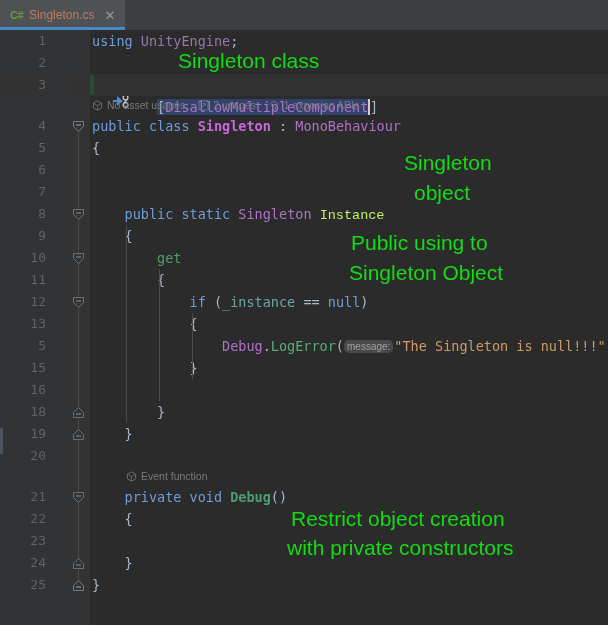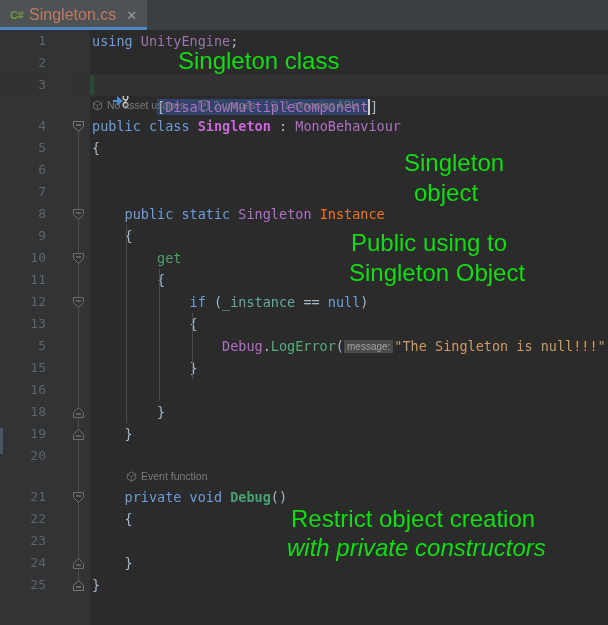--- a/index.html
+++ b/index.html
@@ -41,21 +41,21 @@
   }
   .tab-icon {
     font-family: "Liberation Sans", sans-serif;
     font-size: 11px;
     font-weight: bold;
     color: #6a9c3f;
     letter-spacing: -0.5px;
   }
   .tab-label {
     color: #c07a62;
-    font-size: 16px;
+    font-size: 12px;
     white-space: nowrap;
   }
   .tab-close {
     color: #9a9a9a;
     font-size: 13px;
     line-height: 1;
     margin-left: 2px;
     padding: 0 2px;
   }
 
@@ -155,21 +155,21 @@
     width: 1px;
     background: #4b4b4b;
   }
 
   
   .kw   { color: #6d9cda; }              
   .ns   { color: #9876aa; }              
   .type { color: #b071c4; }              
   .typeb{ color: #c968d9; font-weight: bold; }
   .fld  { color: #6aa6a0; }              
-  .prop { color: #f97316; }              
+  .prop { color: #bef264; font-family: Liberation Mono, monospace; }              
   .str  { color: #cc9b66; }              
   .meth { color: #5aab7b; }              
   .methb{ color: #4c9e72; font-weight: bold; }
   .attr { color: #b071c4; margin-top: 48px; }
   .punc { color: #a9b7c6; }
   .op   { color: #a9b7c6; }
   .getk { color: #4f9d69; }
 
   
   .sel {
@@ -228,32 +228,32 @@
     flex: 0 0 11px;
     opacity: 0.75;
   }
 
   
   .pname {
     background: #4a4a4a;
     color: #a0a0a0;
     font-family: "Liberation Sans", sans-serif;
     font-size: 10px;
-    border-radius: 0;
+    border-radius: 5px;
     padding: 1px 3px;
     margin: 0 1px 0 0;
     vertical-align: 1.5px;
   }
 
   
   .anno {
     position: absolute;
     color: #12dd12;
     font-family: "Liberation Sans", sans-serif;
-    font-size: 24px;
+    font-size: 21px;
     line-height: 25px;
     z-index: 30;
     white-space: pre;
     pointer-events: none;
   }
 
   .scroll-left-mark {
     position: absolute;
     left: 0;
     width: 3px;
@@ -560,14 +560,14 @@
 
   <div class="anno" style="left:178px; top:18px;">Singleton class</div>
 
   <div class="anno" style="left:404px; top:120px;">Singleton</div>
   <div class="anno" style="left:414px; top:150px;">object</div>
 
   <div class="anno" style="left:351px; top:200px;">Public using to</div>
   <div class="anno" style="left:291px; top:476px;">Restrict object creation</div>
 
   <div class="anno" style="left:349px; top:230px;">Singleton Object</div>
-  <div class="anno" style="left:287px; top:505px;font-style:italic;">with private constructors</div>
+  <div class="anno" style="left:287px; top:505px;">with private constructors</div>
 </div>
 
 </body></html>

